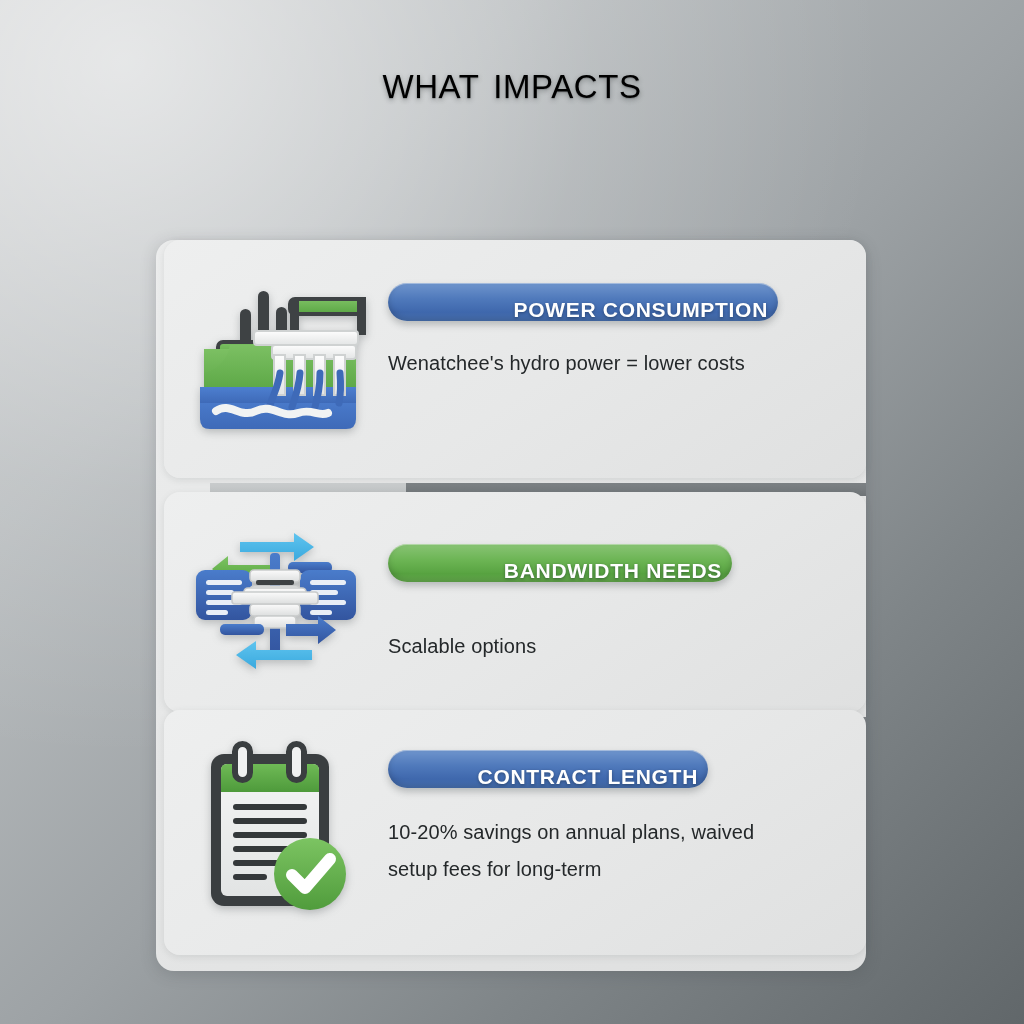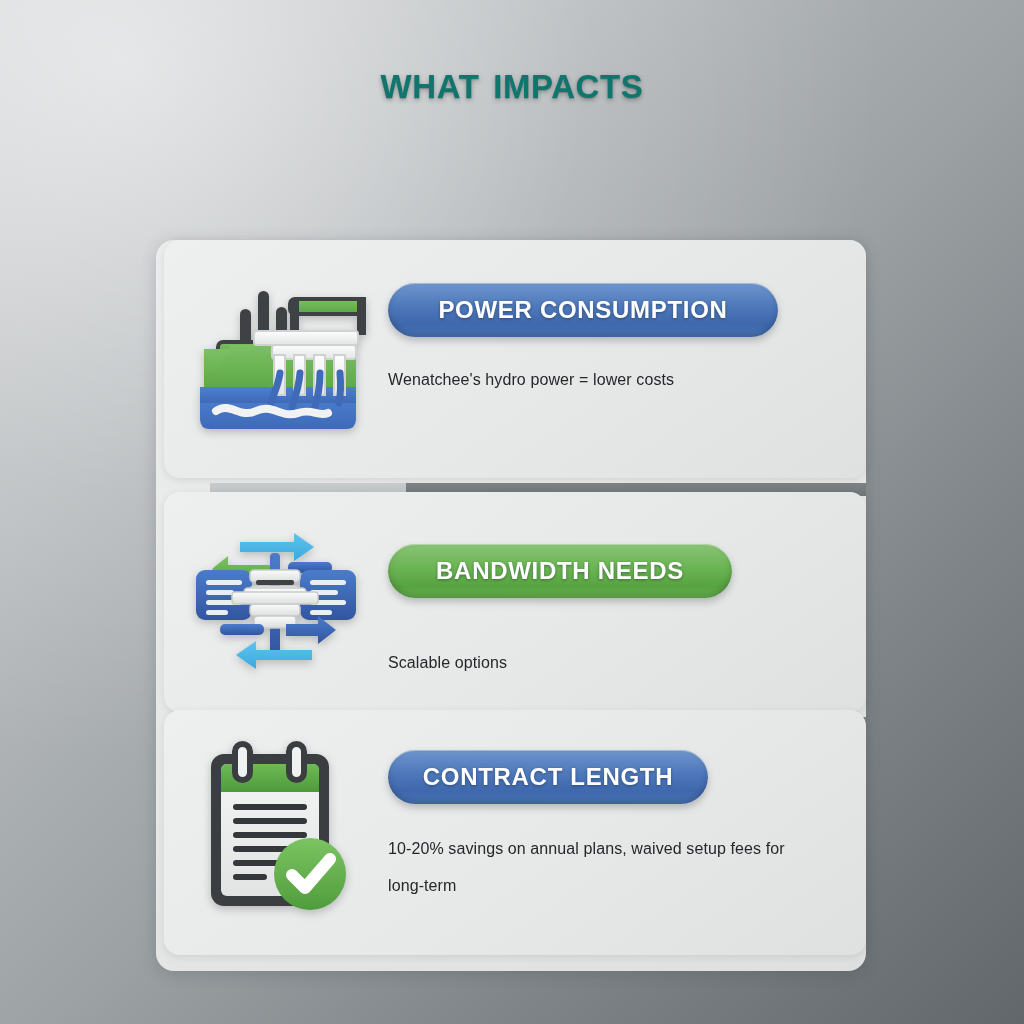--- a/index.html
+++ b/index.html
@@ -19,22 +19,22 @@
   
   .title-block {
     position:absolute;
     left:0; right:0;
     top:52px;
     text-align:center;
     padding:0 90px;
   }
   .title-line {
     display:block;
-    color:#0f766e;
-    font-weight:bold;
+    color:#000000;
+    font-weight:normal;
     font-size:47px;
     line-height:59px;
     letter-spacing:0.6px;
     font-variant: small-caps;
     text-transform: lowercase;
     text-shadow:0 2px 5px rgba(40,44,46,0.40), 0 1px 1px rgba(40,44,46,0.25);
     white-space:nowrap;
   }
   .title-line.l2 { font-size:47px; }
 
@@ -101,48 +101,48 @@
   .card.c3 .icon-col { height:245px; }
 
   .text-col { flex:1; padding-right:18px; }
   .card.c1 .text-col { padding-top:43px; }
   .card.c2 .text-col { padding-top:36px; }
   .card.c3 .text-col { padding-top:40px; }
 
   
   .pill {
     display:inline-block;
-    height:54px;
+    height:38px;
     line-height:54px;
     padding:0 10px;
     border-radius:27px;
     color:#ffffff;
     font-weight:bold;
-    font-size:24px;
+    font-size:21px;
     letter-spacing:0.7px;
-    text-align:center;
+    text-align:right;
     white-space:nowrap;
     text-shadow:0 1px 3px rgba(20,30,45,0.45);
     box-shadow:0 4px 7px rgba(70,76,80,0.30), inset 0 1px 0 rgba(255,255,255,0.38), inset 0 -3px 6px rgba(0,0,0,0.18);
   }
   .pill.blue {
     background:linear-gradient(180deg, #6f95cd 0%, #4f79bb 42%, #3f68ad 76%, #4a74b6 100%);
   }
   .pill.green {
     background:linear-gradient(180deg, #89c475 0%, #6bb453 44%, #58a341 78%, #68b150 100%);
   }
   .pill.w1 { width:390px; }
   .pill.w2 { width:344px;margin-top:16px; }
   .pill.w3 { width:320px; }
 
   
   .body-text {
     margin-top:24px;
     color:#24282a;
-    font-size:16px;
+    font-size:20px;
     line-height:37px;
     max-width:390px;
     letter-spacing:0.1px;
   }
   .card.c2 .body-text { margin-top:46px; }
   .card.c3 .body-text { margin-top:26px; max-width:420px; }
 
   
   .icon-wrap { position:relative; filter:drop-shadow(0 3px 4px rgba(60,65,68,0.30)); }
 

